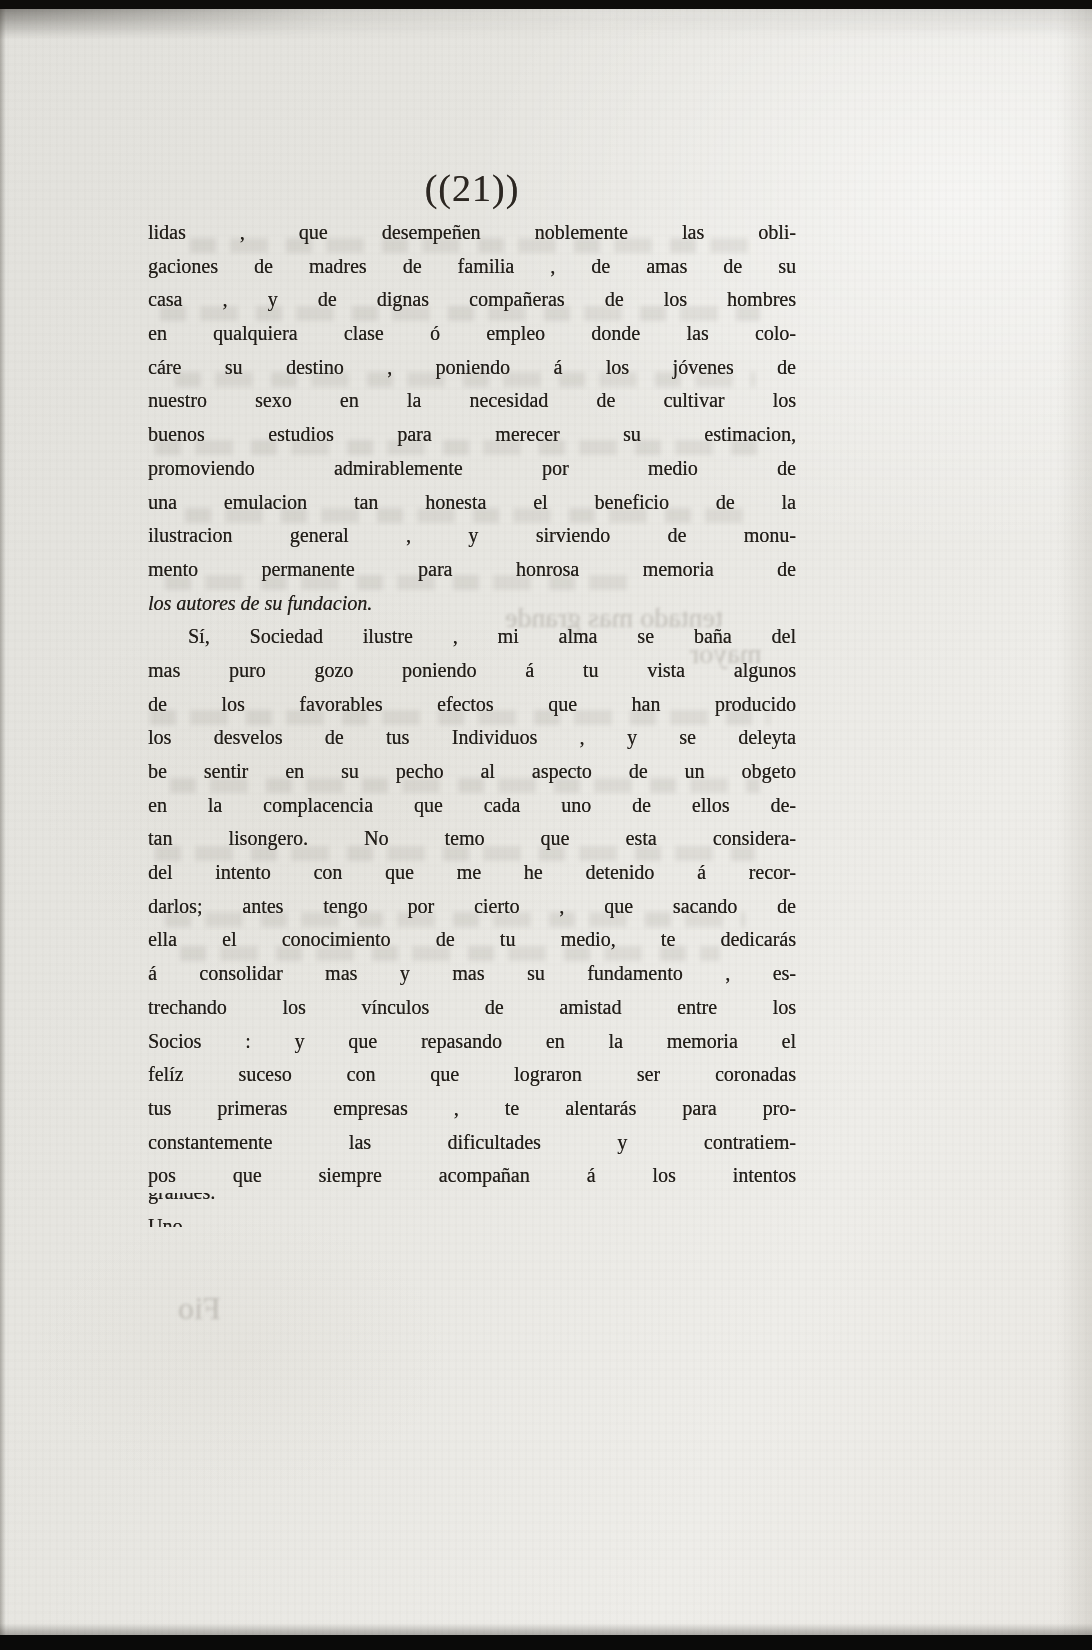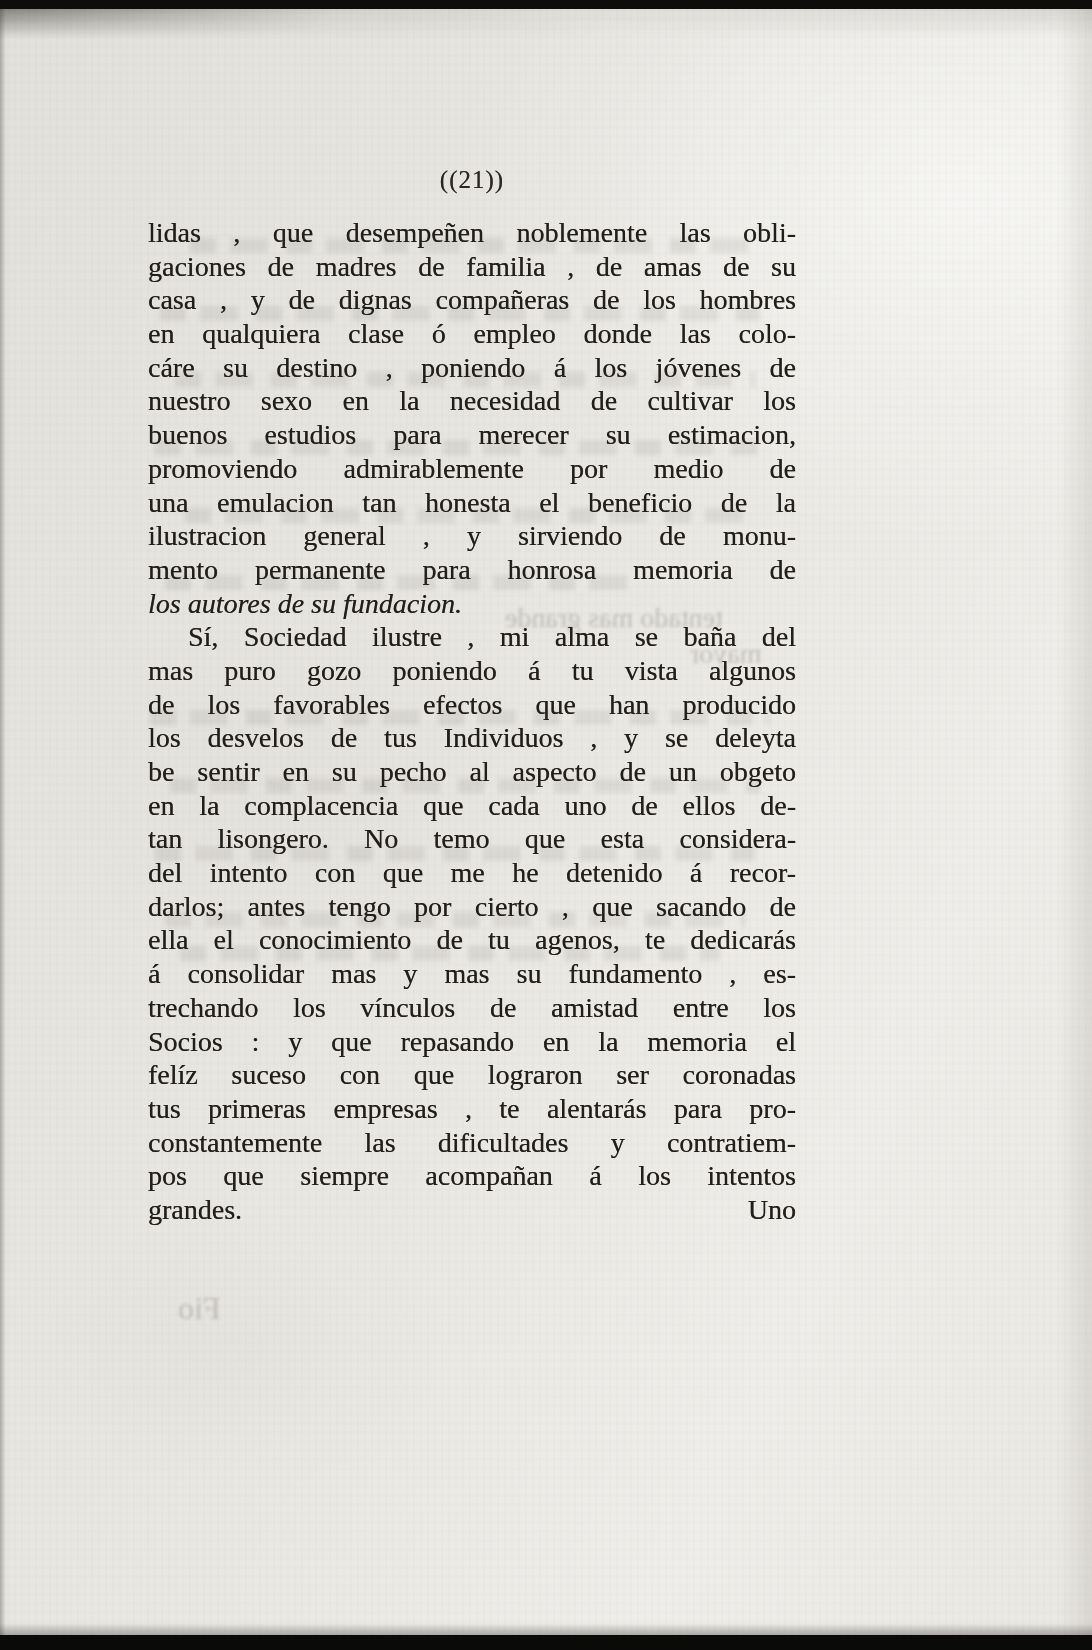--- a/index.html
+++ b/index.html
@@ -47,52 +47,53 @@
   }
   .edge-right {
     position: absolute; top: 0; bottom: 0; right: 0; width: 34px;
     background: linear-gradient(to left, rgba(125,120,108,0.16), rgba(125,120,108,0.0));
   }
 
   .page-number {
     position: absolute;
     top: 166px; left: 148px; width: 648px; height: 46px;
     text-align: center;
-    font-size: 25px;
+    font-size: 38px;
     letter-spacing: 1px;
     color: #2c2722;
     text-shadow: 0 0 0.6px rgba(44,39,34,0.7);
   }
 
   .text-block {
     position: absolute;
     top: 216px; left: 148px; width: 648px;
     color: #221e19;
-    font-size: 28px;
+    font-size: 20px;
     text-shadow: 0.2px 0.2px 0.6px rgba(34,30,25,0.75);
   }
   .line {
     height: 33.7px;
     line-height: 33.7px;
     white-space: nowrap;
     text-align: justify;
     text-align-last: justify;
     overflow: hidden;
   }
   .line.short {
     text-align: right;
     text-align-last: left;
     font-style: italic;
   }
   .line.indent { text-indent: 40px; font-family: Liberation Serif, serif; }
   .line.final {
     display: flex;
-    justify-content: space-between;
+    justify-content: center;
     text-align: left;
     text-align-last: left;
+    flex-direction: column;
   }
 
   
   .ghost {
     position: absolute;
     color: rgba(105,100,90,0.30);
     font-size: 28px;
     filter: blur(1.6px);
     transform: scaleX(-1);
     white-space: nowrap;
@@ -149,21 +150,21 @@
   <div>
     <div class="line indent">Sí, Sociedad ilustre , mi alma se baña del</div>
     <div class="line">mas puro gozo poniendo á tu vista algunos</div>
     <div class="line">de los favorables efectos que han producido</div>
     <div class="line">los desvelos de tus Individuos , y se deleyta</div>
     <div class="line">be sentir en su pecho al aspecto de un obgeto</div>
     <div class="line">en la complacencia que cada uno de ellos de-</div>
     <div class="line">tan lisongero. No temo que esta considera-</div>
     <div class="line">del intento con que me he detenido á recor-</div>
     <div class="line">darlos; antes tengo por cierto , que sacando de</div>
-    <div class="line">ella el conocimiento de tu agenos, te dedicarás</div>
+    <div class="line">ella el conocimiento de tu medio, te dedicarás</div>
     <div class="line">á consolidar mas y mas su fundamento , es-</div>
     <div class="line">trechando los vínculos de amistad entre los</div>
     <div class="line">Socios : y que repasando en la memoria el</div>
     <div class="line">felíz suceso con que lograron ser coronadas</div>
     <div class="line">tus primeras empresas , te alentarás para pro-</div>
     <div class="line">constantemente las dificultades y contratiem-</div>
     <div class="line">pos que siempre acompañan á los intentos</div>
     <div class="line final">
       <span>grandes.</span>
       <span>Uno</span>

